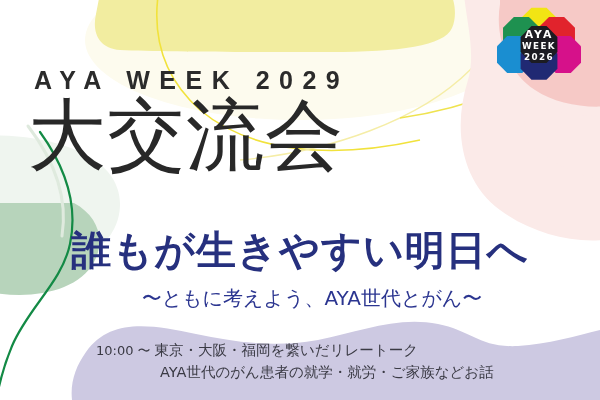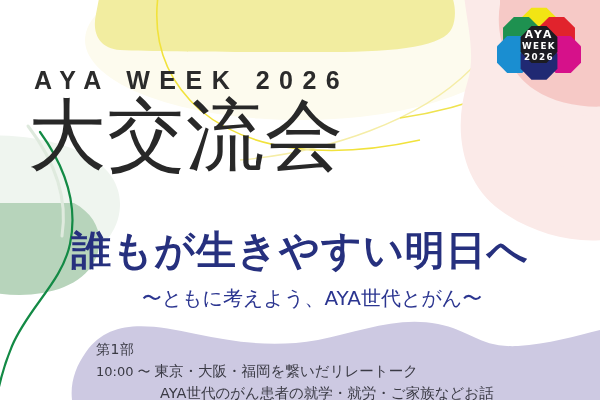--- a/index.html
+++ b/index.html
@@ -191,30 +191,29 @@
 
       <path d="M40,132 C66,168 78,206 70,244 C62,282 28,308 12,346 C2,370 -2,390 -4,402" fill="none" stroke="#138a45" stroke-width="2.2" stroke-linecap="round"></path>
       <path d="M28,126 C54,160 68,198 62,236" fill="none" stroke="#dfeade" stroke-width="3" stroke-linecap="round"></path>
 
       <path d="M86,352 C110,318 150,324 196,334 C236,342 272,348 318,340
                C360,332 396,316 438,324 C470,330 480,348 518,346
                C548,344 576,336 600,330 L600,400 L72,400 C70,382 76,366 86,352 Z" fill="#cdc9e2"></path>
     </g>
   </svg>
 
-  <div class="eyebrow">AYA WEEK 2026</div>
+  <div class="eyebrow">AYA WEEK 2029</div>
 
   <div class="main-title">大交流会</div>
 
 
   <div class="message">誰もが生きやすい明日へ</div>
   <div class="message-sub">〜ともに考えよう、AYA世代とがん〜</div>
 
   <div class="program-text">
-    <div class="prog-heading">第1部</div>
     <div class="prog-row">
       <span class="prog-time">10:00 〜</span>
       <span class="prog-desc">東京・大阪・福岡を繋いだリレートーク</span>
     </div>
     <div class="prog-row2">AYA世代のがん患者の就学・就労・ご家族などお話</div>
   </div>
 
   <svg class="logo" viewBox="0 0 100 98" xmlns="http://www.w3.org/2000/svg">
     <g>
 

